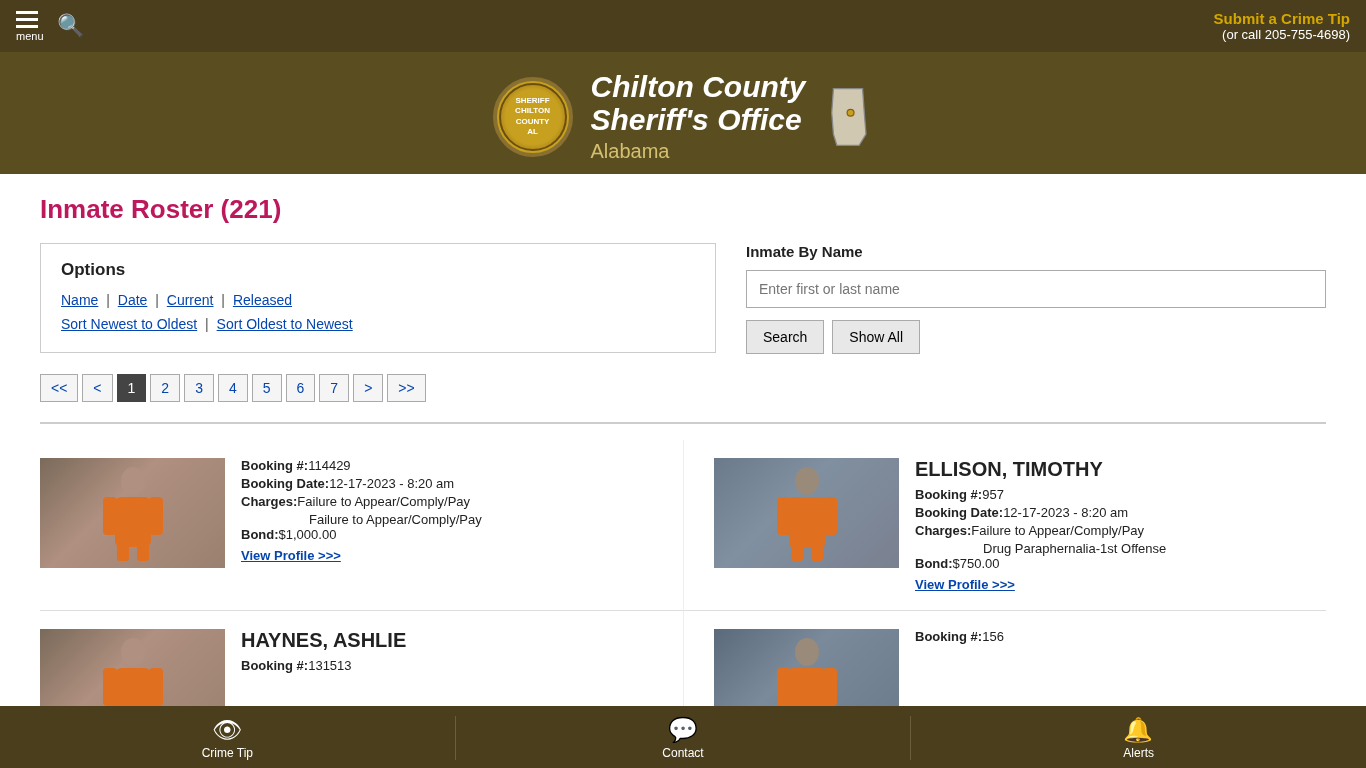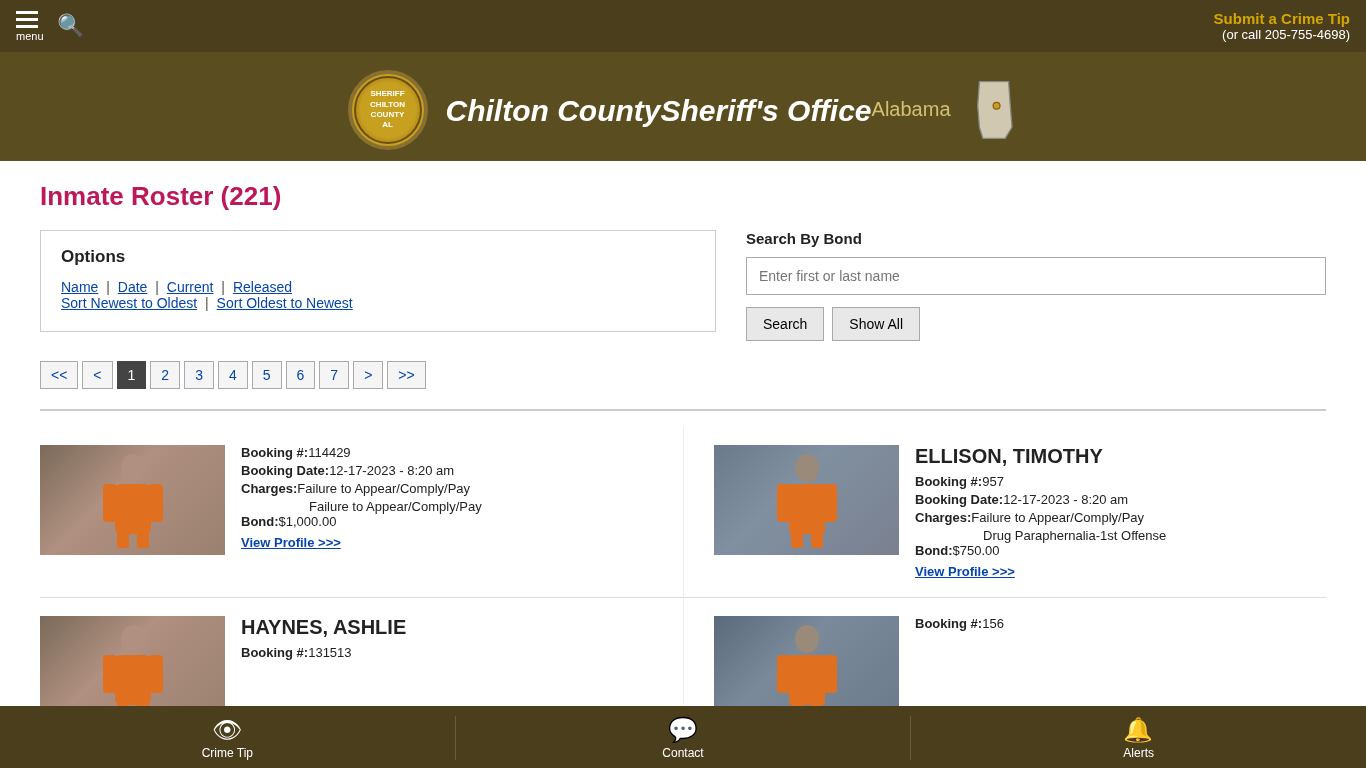--- a/index.html
+++ b/index.html
@@ -87,20 +87,21 @@
       align-items: center;
       justify-content: center;
       font-size: 9px;
       color: #fff;
       font-weight: bold;
       text-align: center;
       line-height: 1.2;
     }
     .header-text-block {
       display: flex;
+      flex-direction: column;
       align-items: flex-start;
       text-align: right;
     }
     .header-title-main {
       font-size: 30px;
       font-weight: bold;
       color: #fff;
       font-style: italic;
       line-height: 1.1;
     }
@@ -140,20 +141,21 @@
       flex: 1;
       max-width: 700px;
     }
     .options-title {
       font-size: 17px;
       font-weight: bold;
       color: #222;
       margin-bottom: 12px;
     }
     .options-links {
+      margin-bottom: 8px;
     }
     .options-links a {
       color: #0645ad;
       text-decoration: underline;
       font-size: 14px;
     }
     .options-links span {
       color: #555;
       margin: 0 4px;
     }
@@ -401,21 +403,21 @@
         <a href="#">Released</a>
       </div>
       <div class="sort-links">
         <a href="#">Sort Newest to Oldest</a>
         <span> | </span>
         <a href="#">Sort Oldest to Newest</a>
       </div>
     </div>
 
     <div class="search-box">
-      <div class="search-by-name-label">Search By Bond</div>
+      <div class="search-by-name-label">Inmate By Name</div>
       <input type="text" class="search-input" placeholder="Enter first or last name" style="">
       <div class="search-buttons">
         <button class="btn-search">Search</button>
         <button class="btn-show-all">Show All</button>
       </div>
     </div>
   </div>
 
   <div class="pagination">
     <a href="#" class="page-btn">&lt;&lt;</a>

